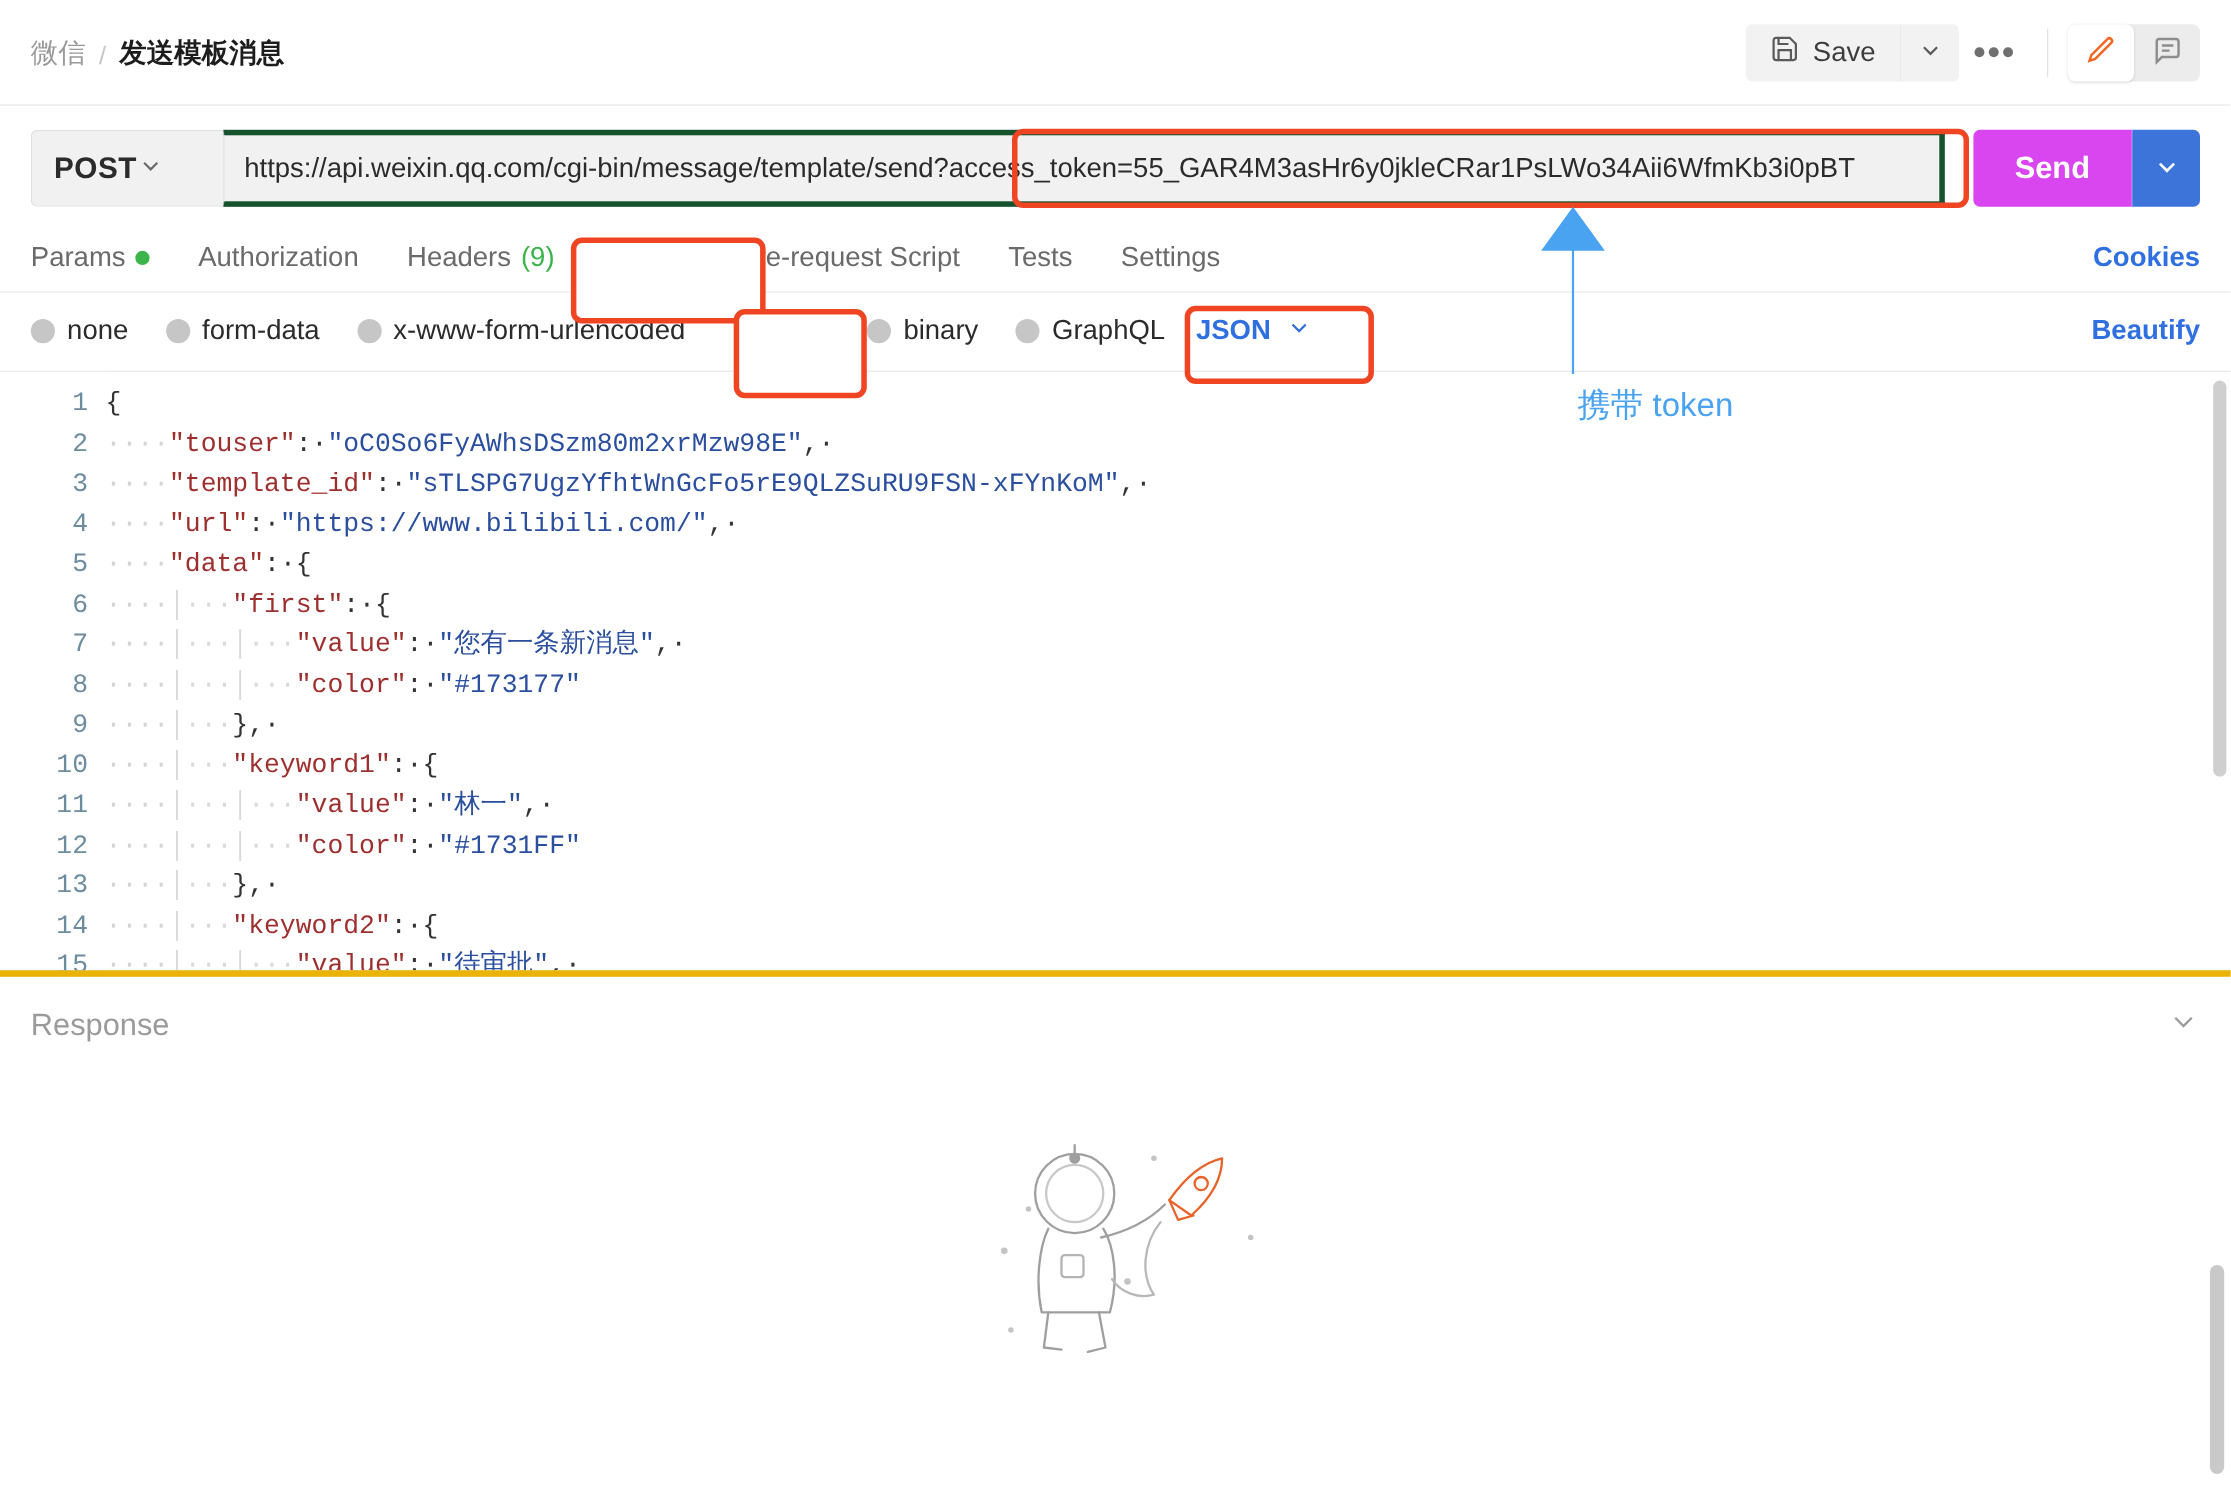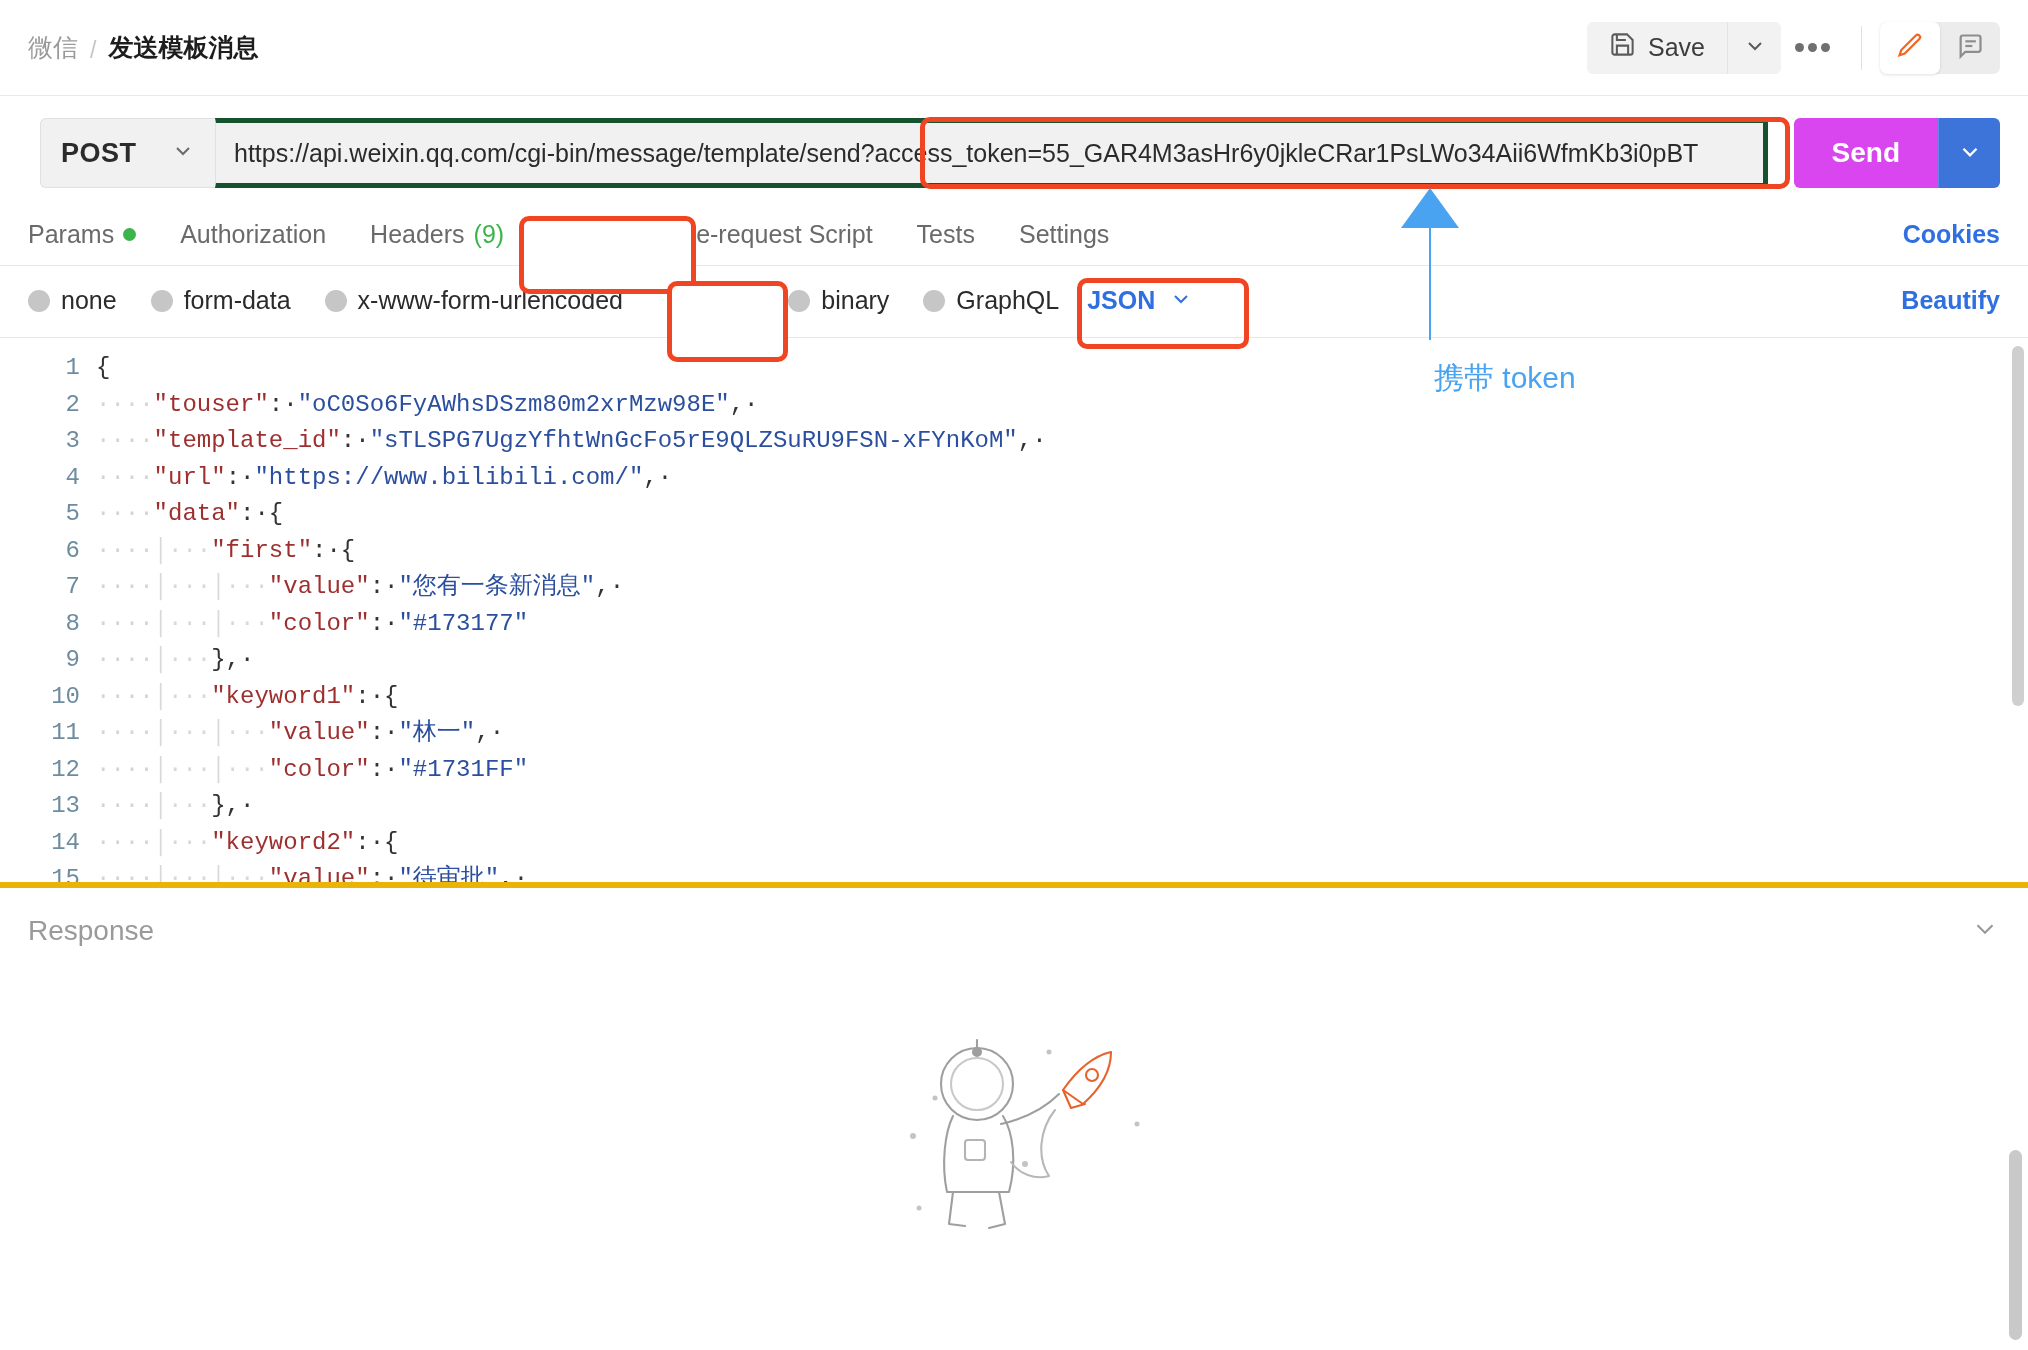--- a/index.html
+++ b/index.html
@@ -44,24 +44,24 @@
   .dot3 { width:9px; height:9px; border-radius:50%; background:#6f6f6f; display:inline-block; margin:0 2px;}
   .hdr-divider { width:1px; height:44px; background:#e0e0e0; margin: 0 18px; }
   .toggle-group { display:flex; background:#ececec; border-radius:7px; padding:0; }
   .tg-btn { width:60px; height:52px; display:flex; align-items:center; justify-content:center;
             cursor:pointer; border-radius:7px; border:none; background:transparent; }
   .tg-btn.active { background:#ffffff; box-shadow:0 1px 3px rgba(0,0,0,.12); }
 
   
   .urlbar { display:flex; align-items:center; padding: 22px 28px 18px 28px; gap: 0; }
   .method-box {
-    display:flex; align-items:center; justify-content:space-between;
+    display:flex; align-items:center; 
     width: 175px; height: 70px;
     background:#f1f1f1; border:1px solid #e0e0e0; border-right:none;
-    border-radius: 6px 0 0 6px; padding: 0 20px; cursor:pointer;margin-left:12px;
+    border-radius: 6px 0 0 6px; padding: 0 20px; cursor:pointer;
   }
   .method-label { font-size:27px; color:#2b2b2b; font-weight:600; letter-spacing:.5px; }
   .url-input {
     flex: 1; height:70px; background:#f1f1f1;
     border:5px solid #14532d; border-left: 1px solid #e0e0e0;
     font-size: 25px; color:#2b2b2b; padding: 0 18px;
     font-family: "Liberation Sans", sans-serif;
     white-space: nowrap; overflow:hidden;
     display:flex; align-items:center;
   }
@@ -382,15 +382,15 @@
   <div class="ann-box filled" style="left:519px; top:216px; width:177px; height:78px;"></div>
 
   <div class="ann-box filled" style="left:667px; top:281px; width:121px; height:81px;"></div>
 
   <div class="ann-box" style="left:1077px; top:278px; width:172px; height:71px;"></div>
 
   <svg class="ann-arrow" style="left:1385px; top:182px;" width="90" height="160" viewBox="0 0 90 160">
     <path d="M44 158 L44 46 L16 46 L45 6 L74 46 L46 46 L46 158 Z" fill="#4aa3f0"></path>
   </svg>
 
-  <div class="ann-text" style="left:1434px; top:358px;">携带 token</div>
+  <div class="ann-text" style="left:1434px; top:348px;">携带 token</div>
 
 </div>
 
 </body></html>

